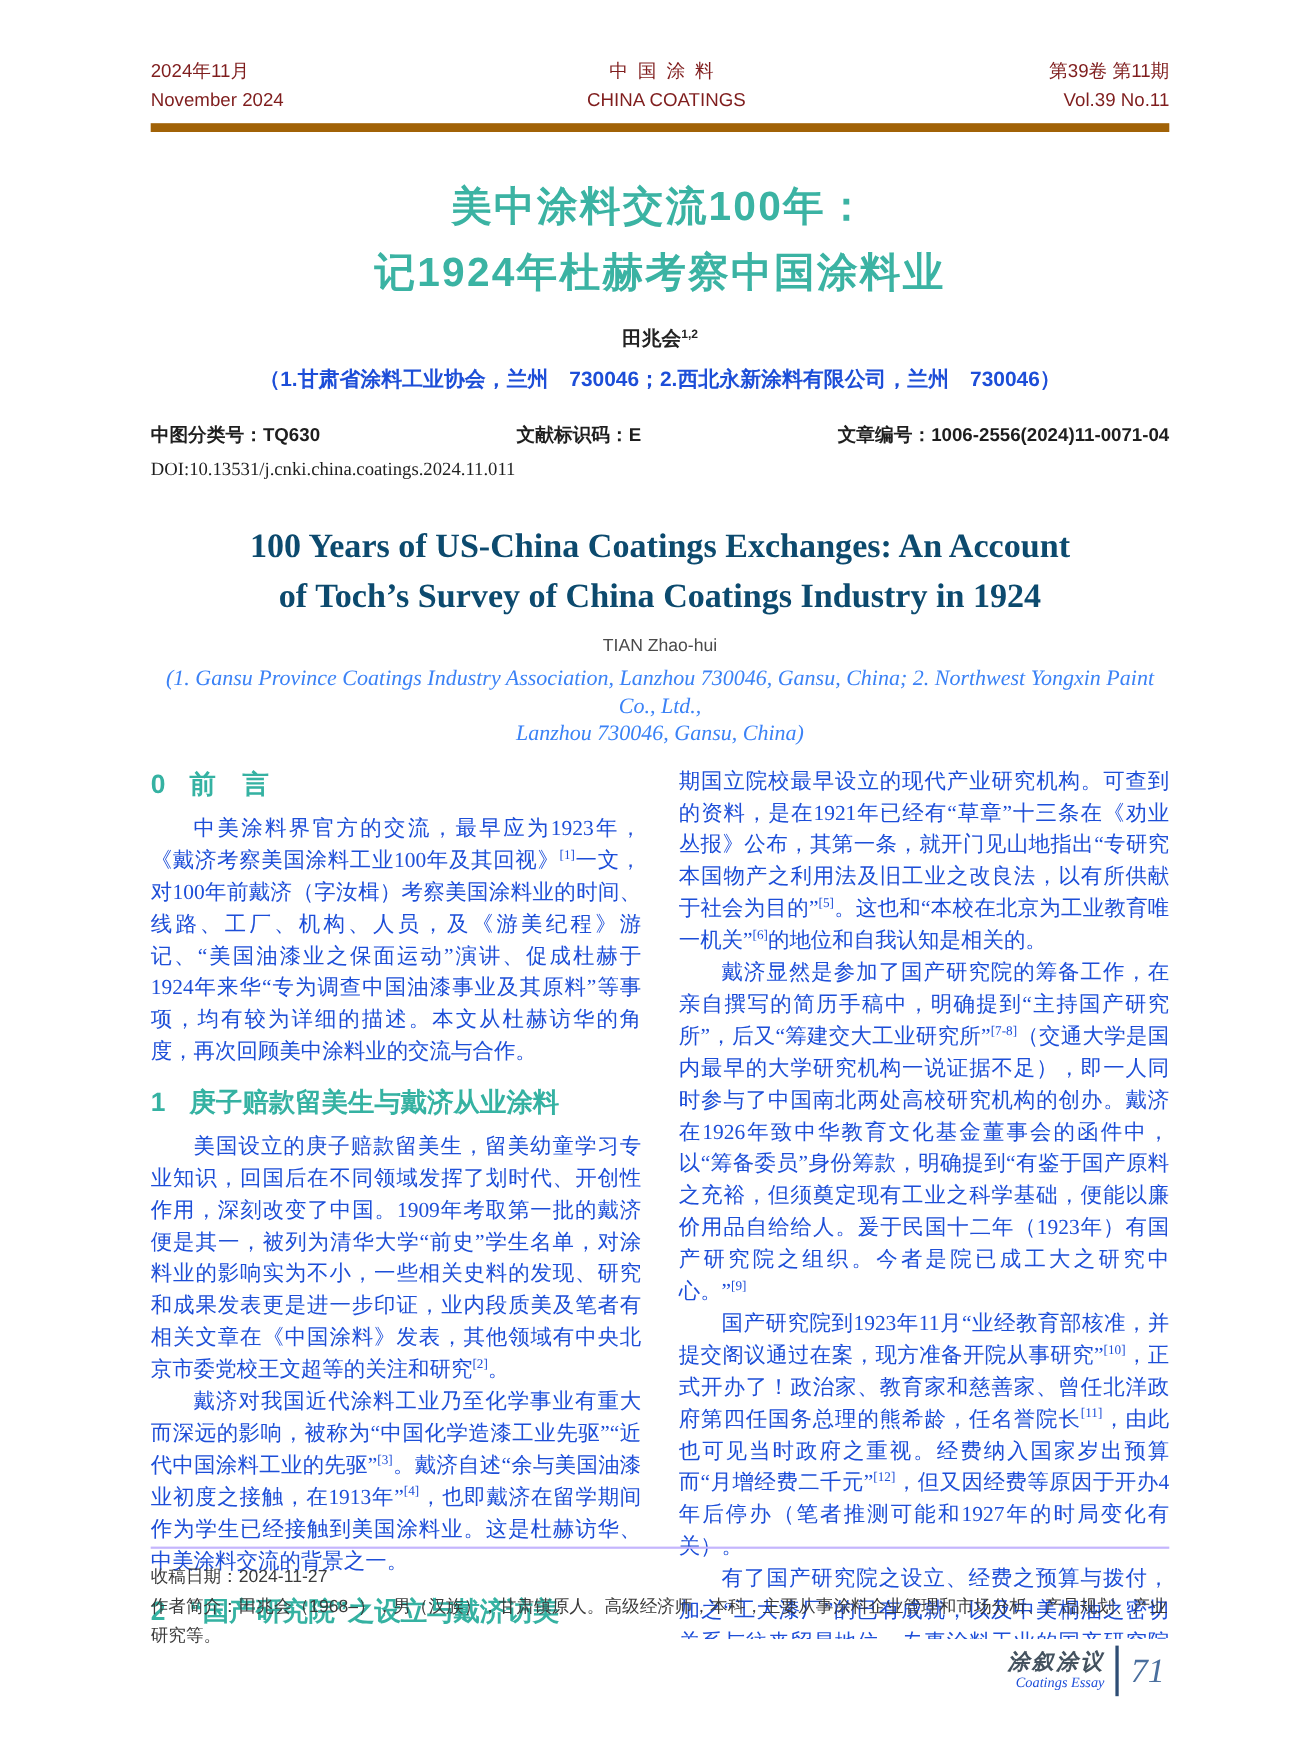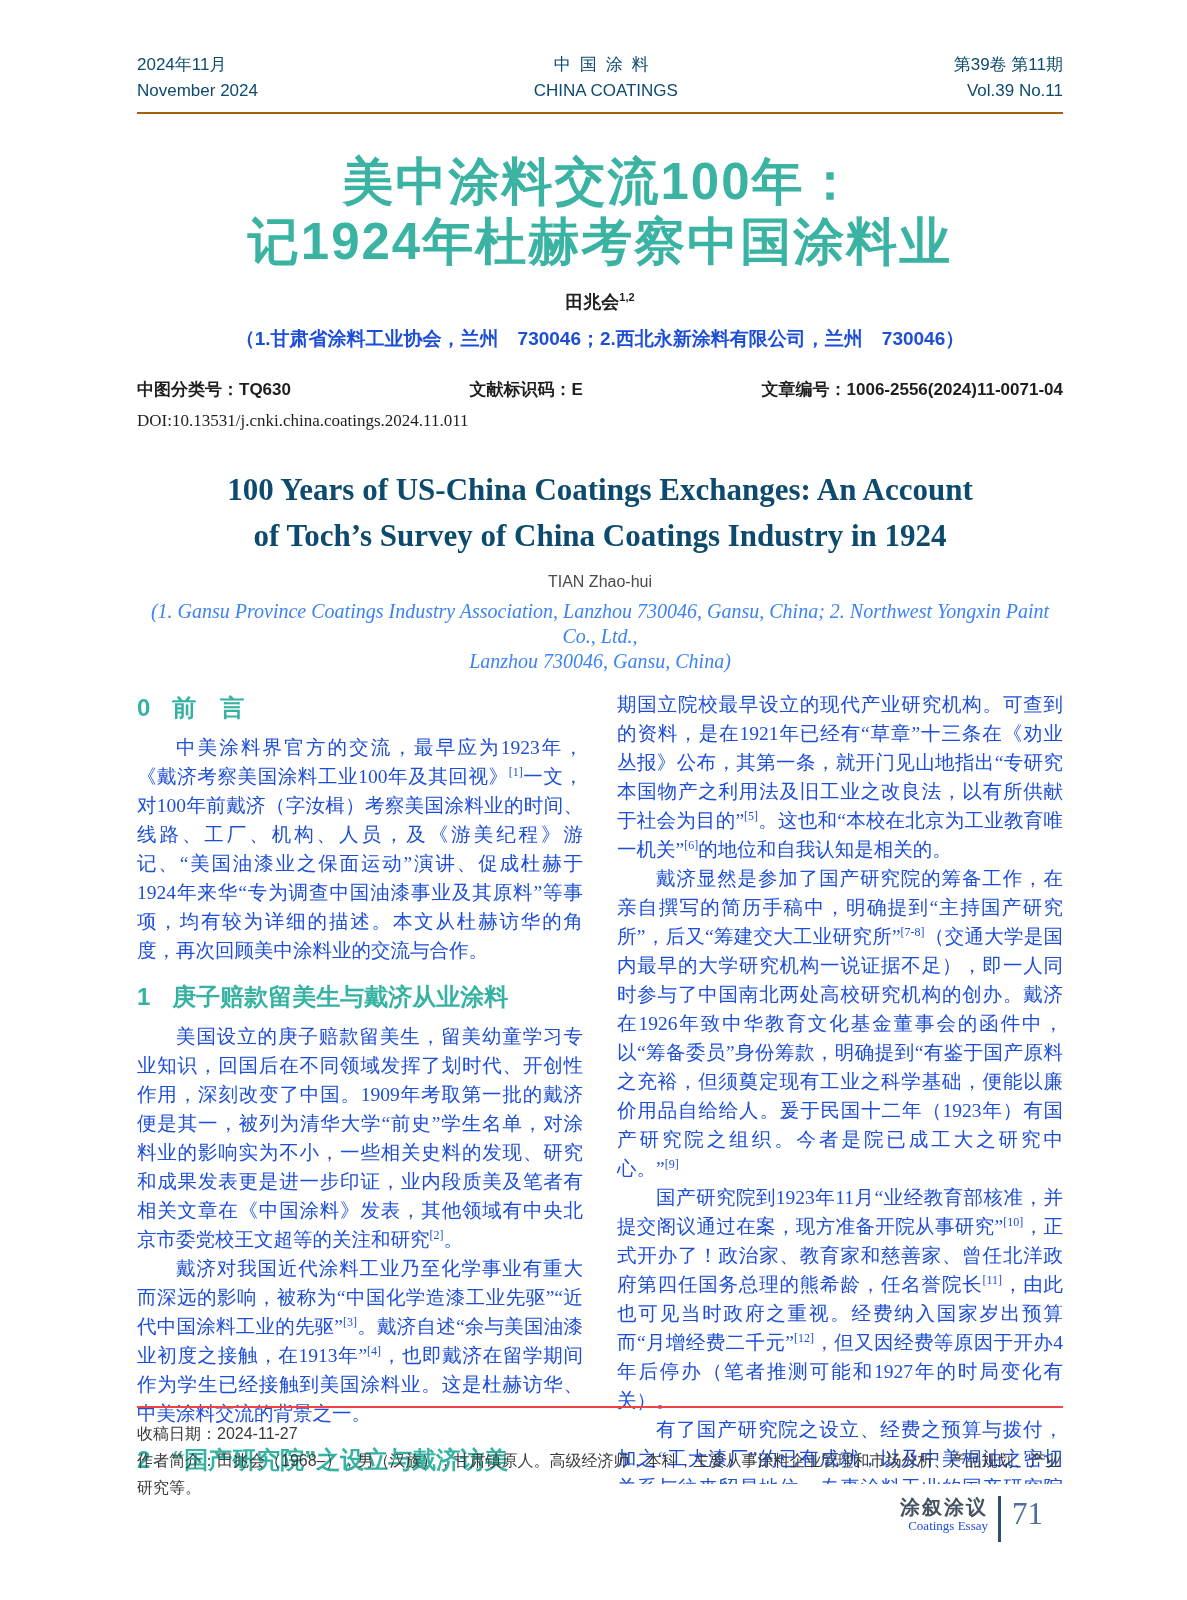--- a/index.html
+++ b/index.html
@@ -10,36 +10,36 @@
     font-family:"Liberation Serif","DejaVu Serif",serif;
     color:#1b1b1b;
     overflow:hidden;
   }
   .content{width:926px;margin:0 auto 0 137px;}
 
   
   .jheader{
     display:flex;justify-content:space-between;align-items:flex-end;
     padding-top:52px;padding-bottom:8px;
-    border-bottom:2px solid #a16207;
-    color:#0c4a6e;
+    border-bottom:8px solid #a16207;
+    color:#7f1d1d;
     font-family:"Liberation Sans","DejaVu Sans",sans-serif;
     font-size:17px;line-height:26px;
   }
   .jheader .h-left{text-align:left;}
   .jheader .h-center{text-align:center;}
   .jheader .h-center .cn{letter-spacing:9px;}
   .jheader .h-right{text-align:right;}
 
   
   .title-cn{
     margin-top:38px;text-align:center;
     font-family:"Liberation Sans","DejaVu Sans",sans-serif;
     font-weight:bold;color:#3bb3a3;
-    font-size:51px;line-height:60px;letter-spacing:2px;
+    font-size:37px;line-height:60px;letter-spacing:2px;
   }
   .author-cn{margin-top:18px;text-align:center;font-family:"Liberation Sans","DejaVu Sans",sans-serif;
     font-weight:bold;font-size:18px;color:#222;}
   .author-cn sup{font-size:11px;}
   .affil-cn{margin-top:12px;text-align:center;font-family:"Liberation Sans","DejaVu Sans",sans-serif;
     font-weight:600;font-size:19px;color:#1d4ed8;}
 
   .meta-row{
     margin-top:26px;display:flex;justify-content:space-between;
     font-family:"Liberation Sans","DejaVu Sans",sans-serif;
@@ -76,29 +76,29 @@
     font-weight:bold;color:#35b2a2;
     font-size:24px;line-height:32px;
     margin-top:16px;margin-bottom:9px;
   }
   .sec-h.first{margin-top:2px;}
   .sec-h .num{margin-right:22px;}
 
   
   .footnote{
     position:absolute;left:137px;top:1406px;width:926px;
-    border-top:2px solid #ef4444;padding-top:12px;
+    border-top:2px solid #c4b5fd;padding-top:12px;
     font-family:"Liberation Sans","DejaVu Sans",sans-serif;
     font-size:16px;line-height:27px;color:#3a3a3a;
   }
 
   
   .pfooter{
-    position:absolute;top:1496px;right:144px;
-    display:flex;
+    position:absolute;top:1496px;right:128px;
+    display:flex;align-items:center;font-style:italic;
   }
   .pfooter .col-names{text-align:right;padding-right:10px;}
   .pfooter .cn{
     font-family:"Liberation Sans","DejaVu Sans",sans-serif;
     font-weight:bold;font-size:20px;letter-spacing:2px;color:#44525f;line-height:22px;
   }
   .pfooter .en{
     font-family:"Liberation Serif","DejaVu Serif",serif;
     font-size:13px;color:#1d4ed8;line-height:16px;
   }

